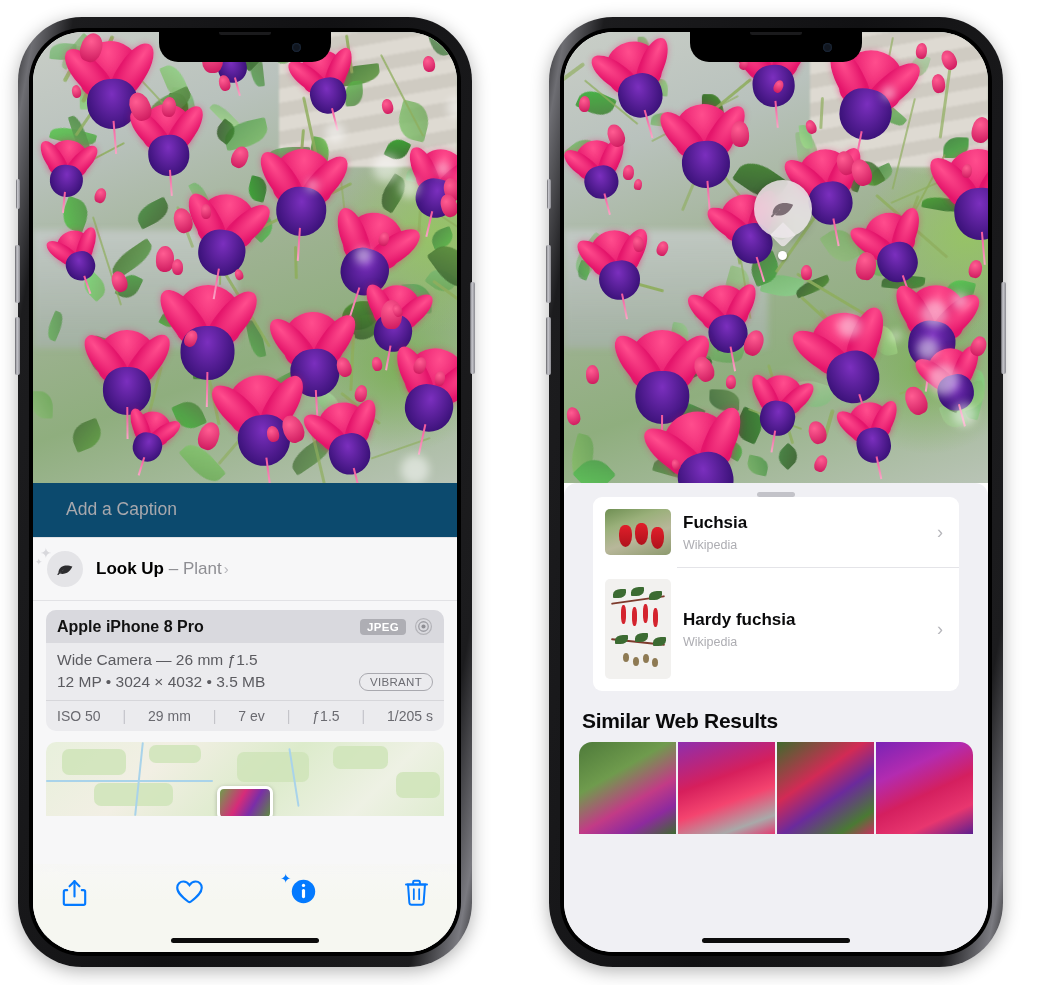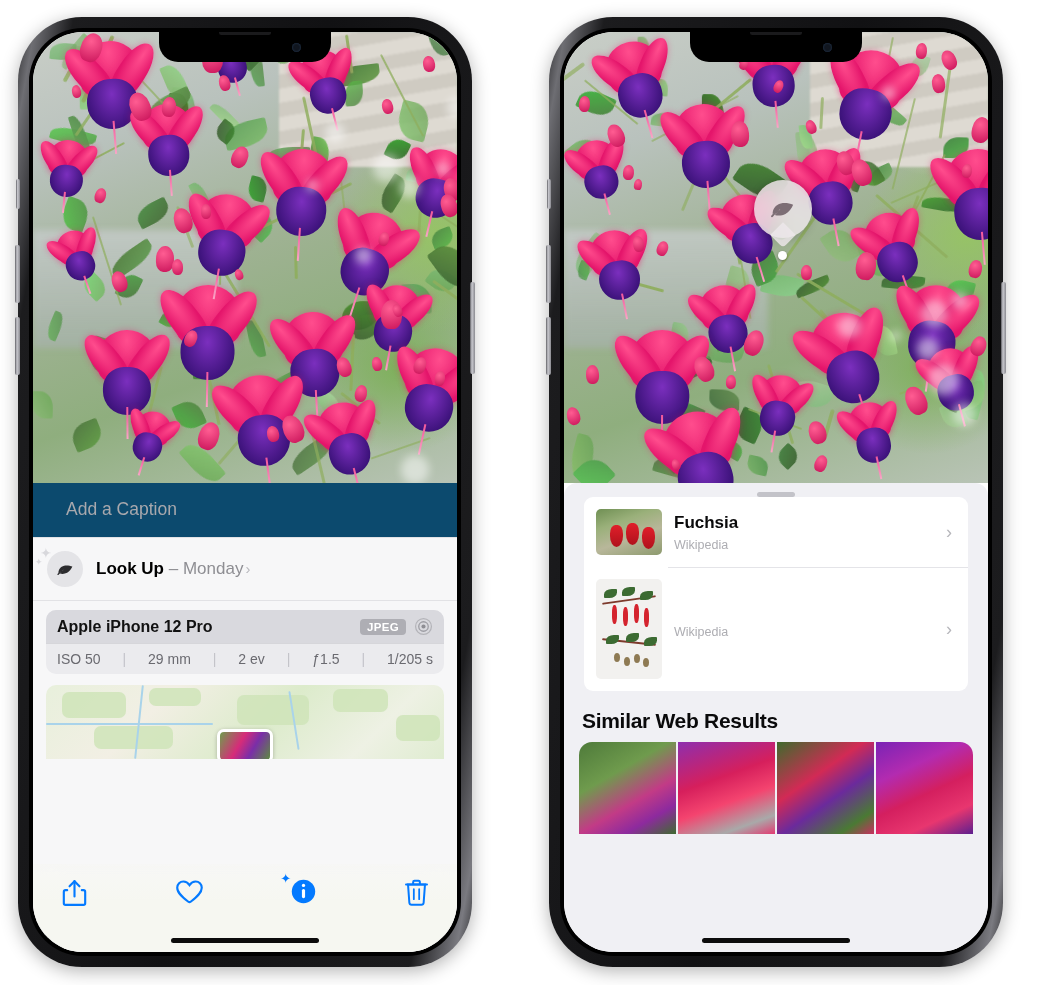--- a/index.html
+++ b/index.html
@@ -242,21 +242,21 @@
     width:30px; height:30px; border-radius:50%; background:#dcdce1;
     display:flex; align-items:center; justify-content:center;
   }
   .section-head {
     display:flex; align-items:baseline; justify-content:space-between;
     padding:2px 18px 9px;
   }
   .section-title { font-size:21px; font-weight:700; color:#0a0a0b; letter-spacing:-.3px; }
   .section-action { font-size:14.5px; color:#7b7b81; }
 
-  .cards { margin:0 20px; background:#fff; border-radius:9px; overflow:hidden; }
+  .cards { margin:0 29px; background:#fff; border-radius:9px; overflow:hidden; }
   .kcard { display:flex; align-items:center; gap:12px; padding:12px 10px 12px 12px; }
   .kcard + .kcard { position:relative; }
   .kcard + .kcard::before {
     content:''; position:absolute; left:84px; right:0; top:0; height:.5px; background:#e4e4e8;
   }
   .kthumb { width:66px; height:46px; border-radius:5px; flex:none; overflow:hidden; position:relative; }
   .kthumb.tall { width:66px; height:100px; }
   .kbody { flex:1; min-width:0; }
   .ktitle { font-size:17px; font-weight:700; color:#0a0a0b; margin-bottom:1px; }
   .kdesc { font-size:15px; color:#6e6e73; line-height:1.26; }
@@ -561,43 +561,50 @@
           <div class="lookup-row">
             <div class="leaf-badge">
               <span class="spark a">✦</span>
               <span class="spark b">✦</span>
               <svg width="19" height="19" viewBox="0 0 24 24">
                 <path d="M3.2 16.6c-.5-4.3 2.6-8.3 7-9.3 3.3-.8 7.4-.1 10.5 1-1.3 3.2-3.6 6.3-6.6 7.9-3 1.6-6.6 1.7-9.2.9l4.9-5.1-6.6 4.6z" fill="#2c2c2e"></path>
                 <path d="M2.6 18.2c1.1-1.6 3-3.3 5.4-4.5" stroke="#2c2c2e" stroke-width="1.7" fill="none" stroke-linecap="round"></path>
               </svg>
             </div>
             <div>
-              <span class="lookup-title">Look Up</span><span class="lookup-sub"> – </span><span class="lookup-sub">Monday</span><span class="chev">›</span>
+              <span class="lookup-title">Look Up</span><span class="lookup-sub"> – </span><span class="lookup-sub">Plant</span><span class="chev">›</span>
             </div>
           </div>
 
 
           <div class="camcard">
             <div class="cam-head">
-              <span class="name">Apple iPhone 12 Pro</span>
+              <span class="name">Apple iPhone 8 Pro</span>
               <span class="right">
                 <span class="pill-jpeg">JPEG</span>
                 <svg class="aperture-ico" viewBox="0 0 24 24">
                   <circle cx="12" cy="12" r="10" fill="none" stroke="#b4b4b9" stroke-width="1.6"></circle>
                   <circle cx="12" cy="12" r="6" fill="none" stroke="#9d9da3" stroke-width="1.6"></circle>
                   <circle cx="12" cy="12" r="2.6" fill="#8e8e94"></circle>
                 </svg>
               </span>
             </div>
+            <div class="cam-body">
+              <div class="l1">Wide Camera — 26 mm ƒ1.5</div>
+              <div class="l2row">
+                <span>12 MP • 3024 × 4032 • 3.5 MB</span>
+                <span class="pill-vibrant">VIBRANT</span>
+              </div>
+            </div>
             <div class="cam-exif" id="exifRow">
                 <span>ISO 50</span>
                 <span class="sep">|</span>
                 <span>29 mm</span>
                 <span class="sep">|</span>
-                <span>2 ev</span>
+                <span>7 ev</span>
                 <span class="sep">|</span>
                 <span>ƒ1.5</span>
                 <span class="sep">|</span>
                 <span>1/205 s</span>
               </div>
           </div>
 
           <div class="map">
             <div class="patch" style="left:4%;top:10%;width:16%;height:34%"></div>
             <div class="patch" style="left:26%;top:4%;width:13%;height:24%"></div>
@@ -954,20 +961,21 @@
                   <div class="fl" style="left: 16px; top: 26px;"></div>
                   <div class="fl" style="left: 27px; top: 28px;"></div>
                   <div class="fl" style="left: 38px; top: 25px;"></div>
                   <div class="fl" style="left: 48px; top: 29px;"></div>
                   <div class="sd" style="left: 18px; top: 74px;"></div>
                   <div class="sd" style="left: 28px; top: 78px;"></div>
                   <div class="sd" style="left: 38px; top: 75px;"></div>
                   <div class="sd" style="left: 47px; top: 79px;"></div>
                 </div>
                 <div class="kbody">
+                  <div class="ktitle">Hardy fuchsia</div>
                   <div class="ksrc">Wikipedia</div>
                 </div>
                 <div class="kchev">›</div>
               </div>
             </div>
 
           <div class="section-head" style="padding-top:18px">
             <span class="section-title">Similar Web Results</span>
           </div>
 

